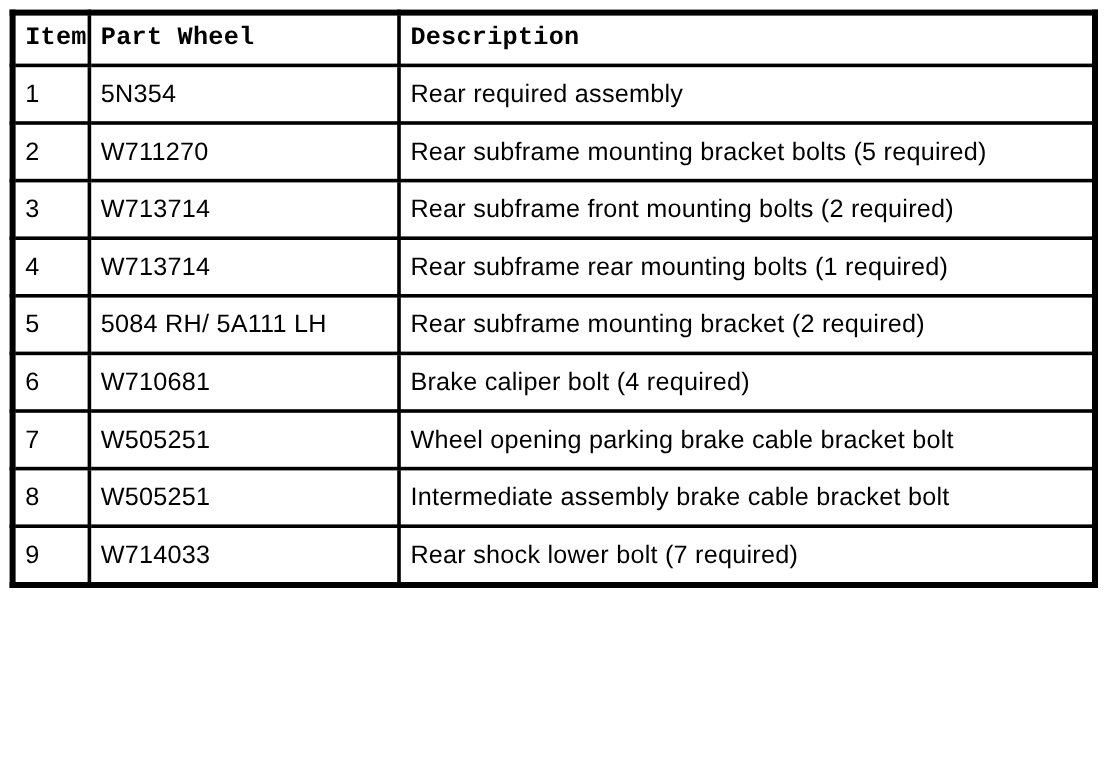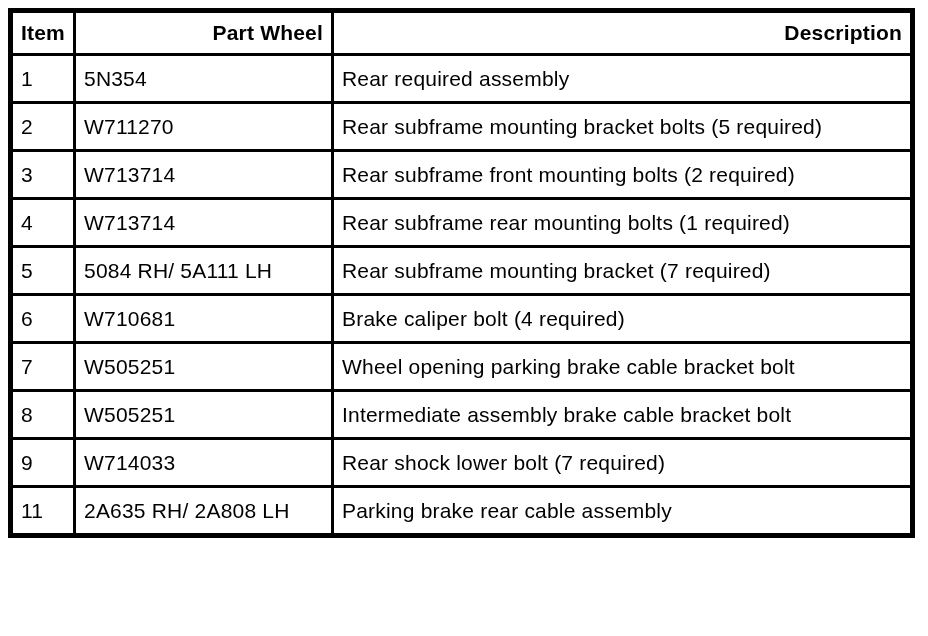--- a/index.html
+++ b/index.html
@@ -36,23 +36,24 @@
     font-size: 21px;
     line-height: 1.1;
     padding: 0 8px;
     vertical-align: middle;
     background: #ffffff;
     overflow: hidden;
     white-space: nowrap;
   }
   table.parts-table th {
     font-weight: bold;
-    text-align: right;
+    text-align: left;
     height: 40px;
     letter-spacing: 0.2px;
+    font-family: Liberation Mono, monospace;
   }
   table.parts-table td {
     text-align: left;
     height: 45px;
     letter-spacing: 0.2px;
   }
   col.col-item { width: 64px; }
   col.col-part { width: 258px; }
   col.col-desc { width: 580px; }
 </style>
@@ -90,21 +91,21 @@
           <td>Rear subframe front mounting bolts (2 required)</td>
         </tr>
         <tr>
           <td>4</td>
           <td>W713714</td>
           <td>Rear subframe rear mounting bolts (1 required)</td>
         </tr>
         <tr>
           <td>5</td>
           <td>5084 RH/ 5A111 LH</td>
-          <td>Rear subframe mounting bracket (7 required)</td>
+          <td>Rear subframe mounting bracket (2 required)</td>
         </tr>
         <tr>
           <td>6</td>
           <td>W710681</td>
           <td>Brake caliper bolt (4 required)</td>
         </tr>
         <tr>
           <td>7</td>
           <td>W505251</td>
           <td>Wheel opening parking brake cable bracket bolt</td>
@@ -112,20 +113,15 @@
         <tr>
           <td>8</td>
           <td>W505251</td>
           <td>Intermediate assembly brake cable bracket bolt</td>
         </tr>
         <tr>
           <td>9</td>
           <td>W714033</td>
           <td>Rear shock lower bolt (7 required)</td>
         </tr>
-        <tr>
-          <td>11</td>
-          <td>2A635 RH/ 2A808 LH</td>
-          <td>Parking brake rear cable assembly</td>
-        </tr>
       </tbody>
   </table>
 </div>
 
 </body></html>

